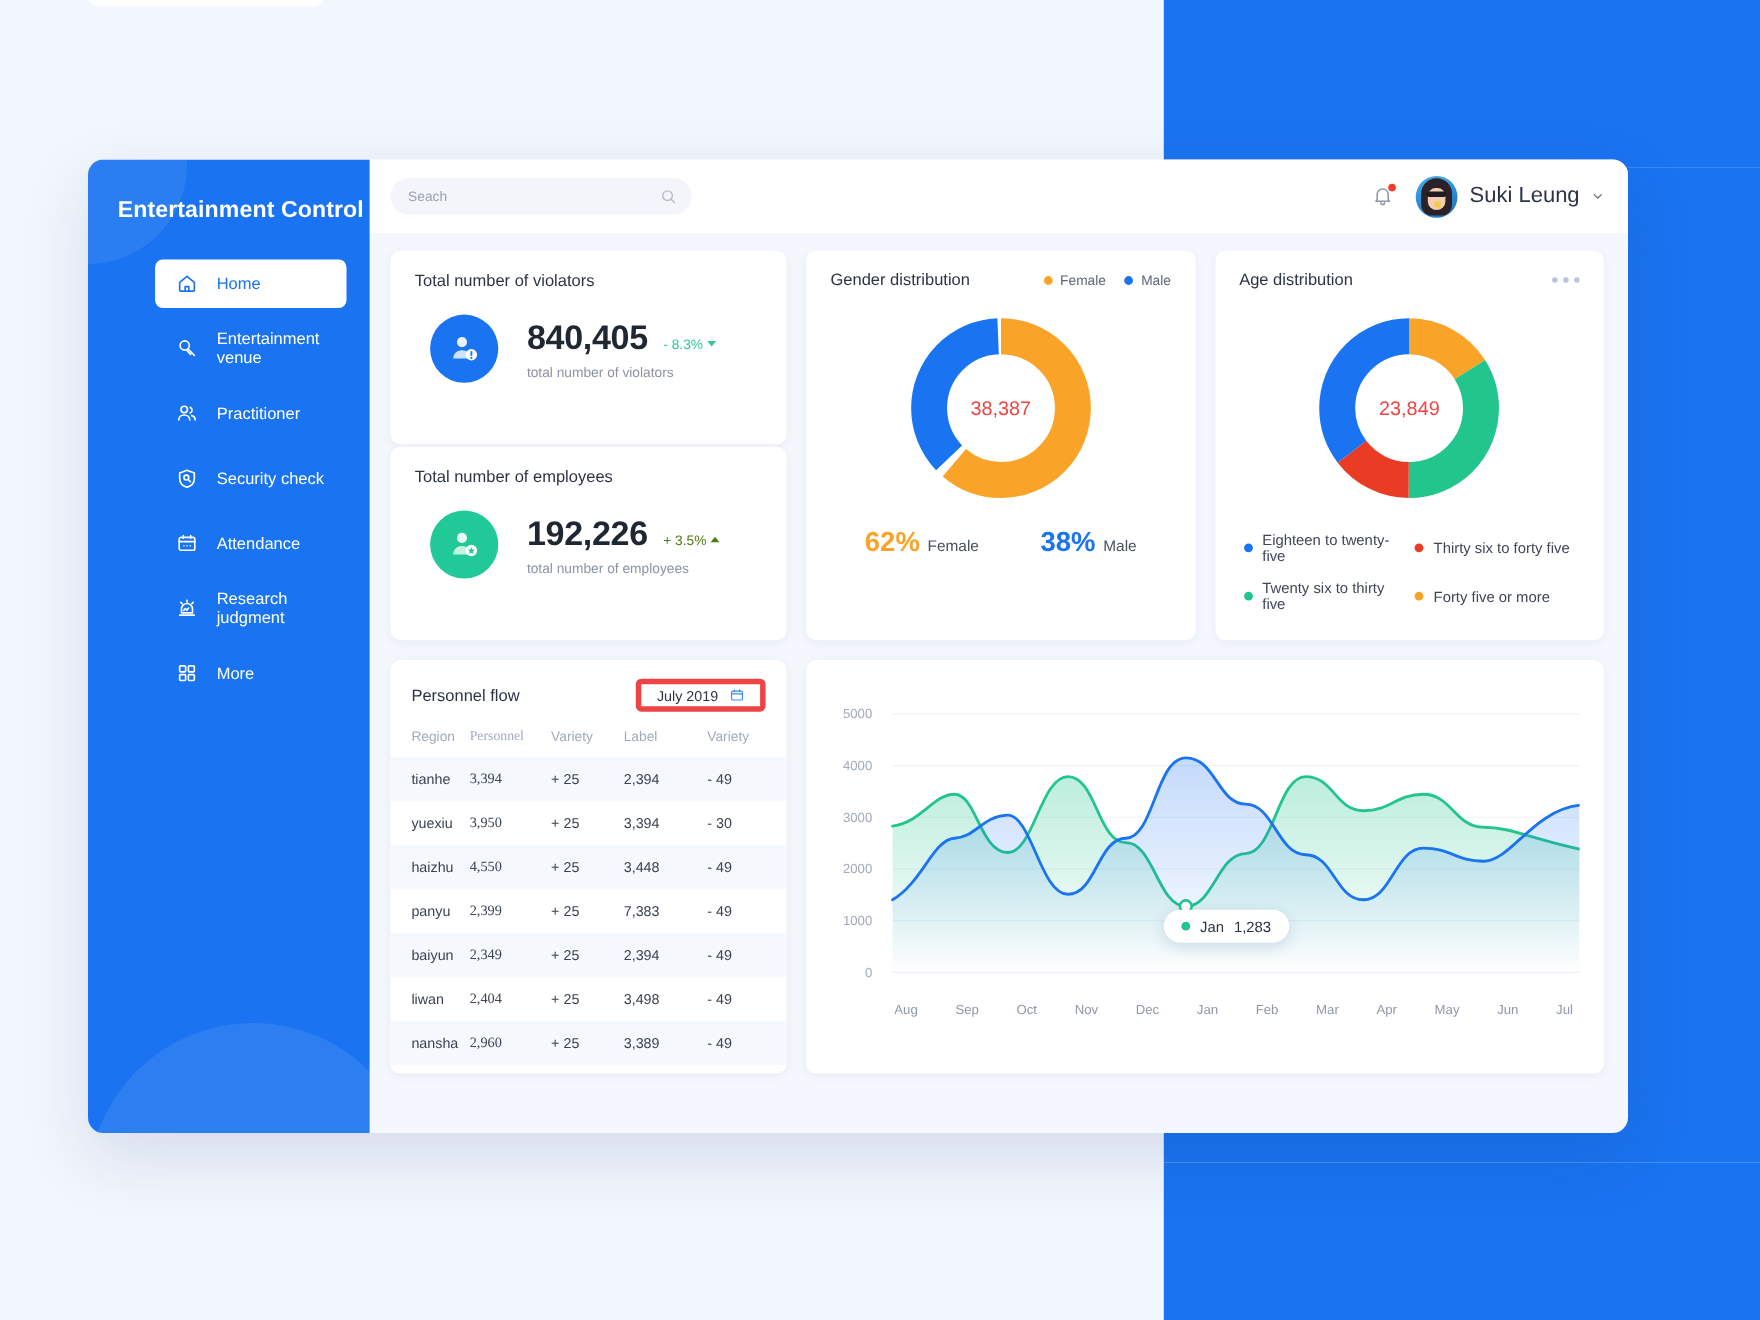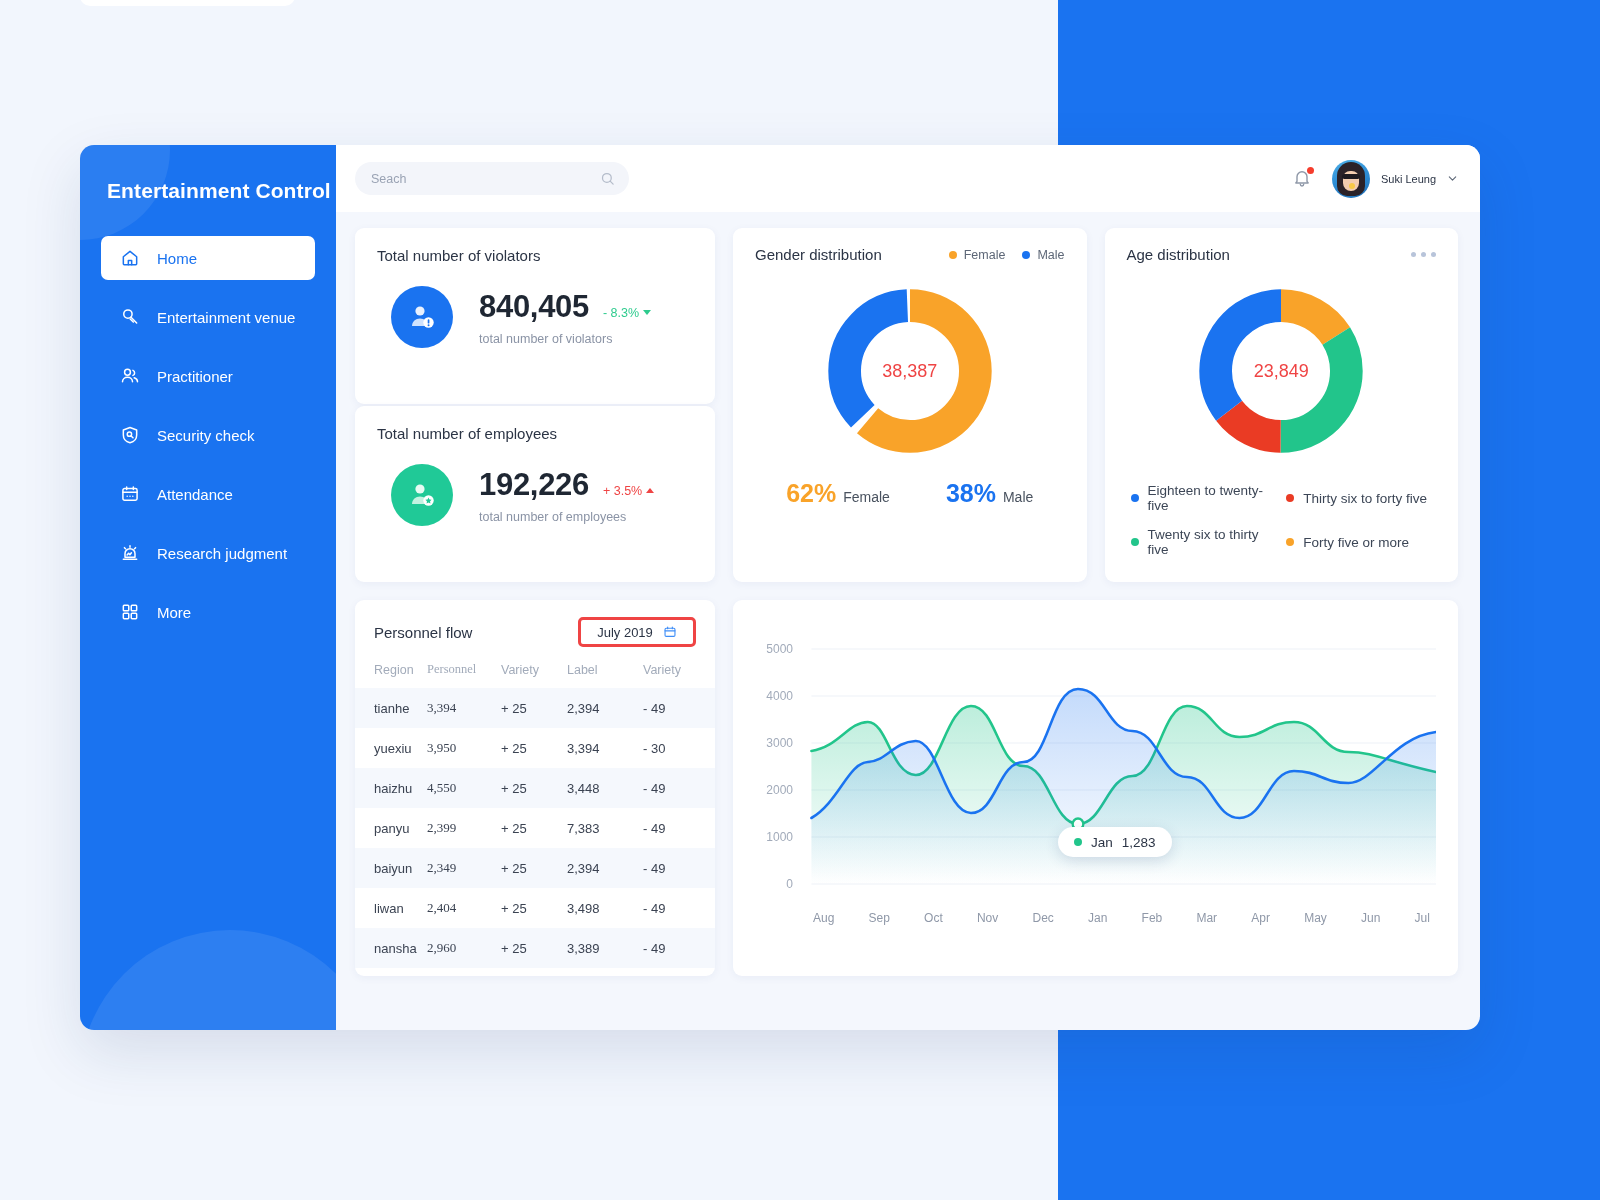--- a/index.html
+++ b/index.html
@@ -64,20 +64,21 @@
     padding: 34px 0 0 27px;
   }
   .sb-nav { position: relative; z-index: 2; margin-top: 33px; padding: 0 21px; }
   .sb-item {
     display: flex; align-items: center;
     height: 44px; margin-bottom: 15px;
     padding-left: 18px;
     border-radius: 7px;
     color: #ffffff; font-size: 15px;
     cursor: pointer;
+    margin-left: 40px;
   }
   .sb-item.active { background: #ffffff; color: #1a73f0; }
   .sb-icon {
     width: 22px; height: 22px; margin-right: 16px;
     display: flex; align-items: center; justify-content: center;
     flex: 0 0 22px;
   }
   .sb-icon svg { width: 20px; height: 20px; display: block; }
 
   
@@ -123,21 +124,21 @@
     border-radius: 8px 8px 9px 9px; background: #f3cdb0;
   }
   .avatar .glasses {
     position: absolute; left: 10px; top: 14px; width: 18px; height: 5px;
     background: #1e1a20; border-radius: 3px;
   }
   .avatar .lolli {
     position: absolute; left: 17px; top: 23px; width: 6px; height: 6px;
     border-radius: 50%; background: #f7c948;
   }
-  .username { font-size: 11px; color: #2b3445; }
+  .username { font-size: 20px; color: #2b3445; }
   .chev { width: 11px; height: 11px; }
 
   
   .content { flex: 1; padding: 16px 22px 20px 19px; min-height: 0; }
   .grid-top { display: flex; gap: 18px; }
   .col-left { width: 360px; flex: 0 0 360px; display: flex; flex-direction: column; gap: 2px; }
   .card {
     background: #fff; border-radius: 9px;
     box-shadow: 0 2px 9px rgba(32,60,120,.055);
   }
@@ -186,21 +187,21 @@
   .age-lg { display: flex; align-items: center; gap: 9px; font-size: 13.5px; color: #3c4656; }
   .dots-menu { margin-left: auto; display: flex; gap: 5px; cursor: pointer; }
   .dots-menu span { width: 5px; height: 5px; border-radius: 50%; background: #b8c4da; display: block; }
 
   
   .grid-bottom { display: flex; gap: 18px; margin-top: 18px; }
   .flow-card { width: 360px; flex: 0 0 360px; padding: 17px 0 8px 0; }
   .flow-head { display: flex; align-items: center; padding: 0 19px 0 19px; }
   .date-pick {
     margin-left: auto; height: 30px; min-width: 118px;
-    border: 3px solid #ef4444; border-radius: 5px;
+    border: 5px solid #ef4444; border-radius: 5px;
     display: flex; align-items: center; justify-content: center; gap: 10px;
     font-size: 13px; color: #2b3445; cursor: pointer; padding: 0 11px;
   }
   .date-pick svg { width: 14px; height: 14px; }
   table.flow { width: 100%; border-collapse: collapse; margin-top: 15px; }
   table.flow th {
     font-size: 12.5px; font-weight: normal; color: #a2abba;
     text-align: left; padding: 0 0 11px 0;
   }
   table.flow td { font-size: 13px; color: #3b4352; padding: 12px 0; }
@@ -409,21 +410,21 @@
                   <svg viewBox="0 0 32 32" fill="#ffffff">
                     <circle cx="14" cy="10" r="4.6" fill="#e6fbf3"></circle>
                     <path d="M6 25c0-4.6 3.7-7.6 8-7.6s8 3 8 7.6z" fill="#c3f2e1"></path>
                     <circle cx="22.5" cy="21.5" r="5.2" fill="#ffffff"></circle>
                     <path d="M22.5 18.6l.95 1.95 2.15.3-1.55 1.5.37 2.13-1.92-1-1.92 1 .37-2.13-1.55-1.5 2.15-.3z" fill="#20c997"></path>
                   </svg>
                 </div>
                 <div>
                   <div class="stat-num-row">
                     <span class="stat-num">192,226</span>
-                    <span class="stat-delta" style="color:#ef4444">
+                    <span class="stat-delta" style="color:#4d7c0f">
                       <span>+ 3.5%</span>
                       <span class="tri up"></span>
                     </span>
                   </div>
                   <div class="stat-sub">total number of employees</div>
                 </div>
               </div>
             </div>
 
           </div>

